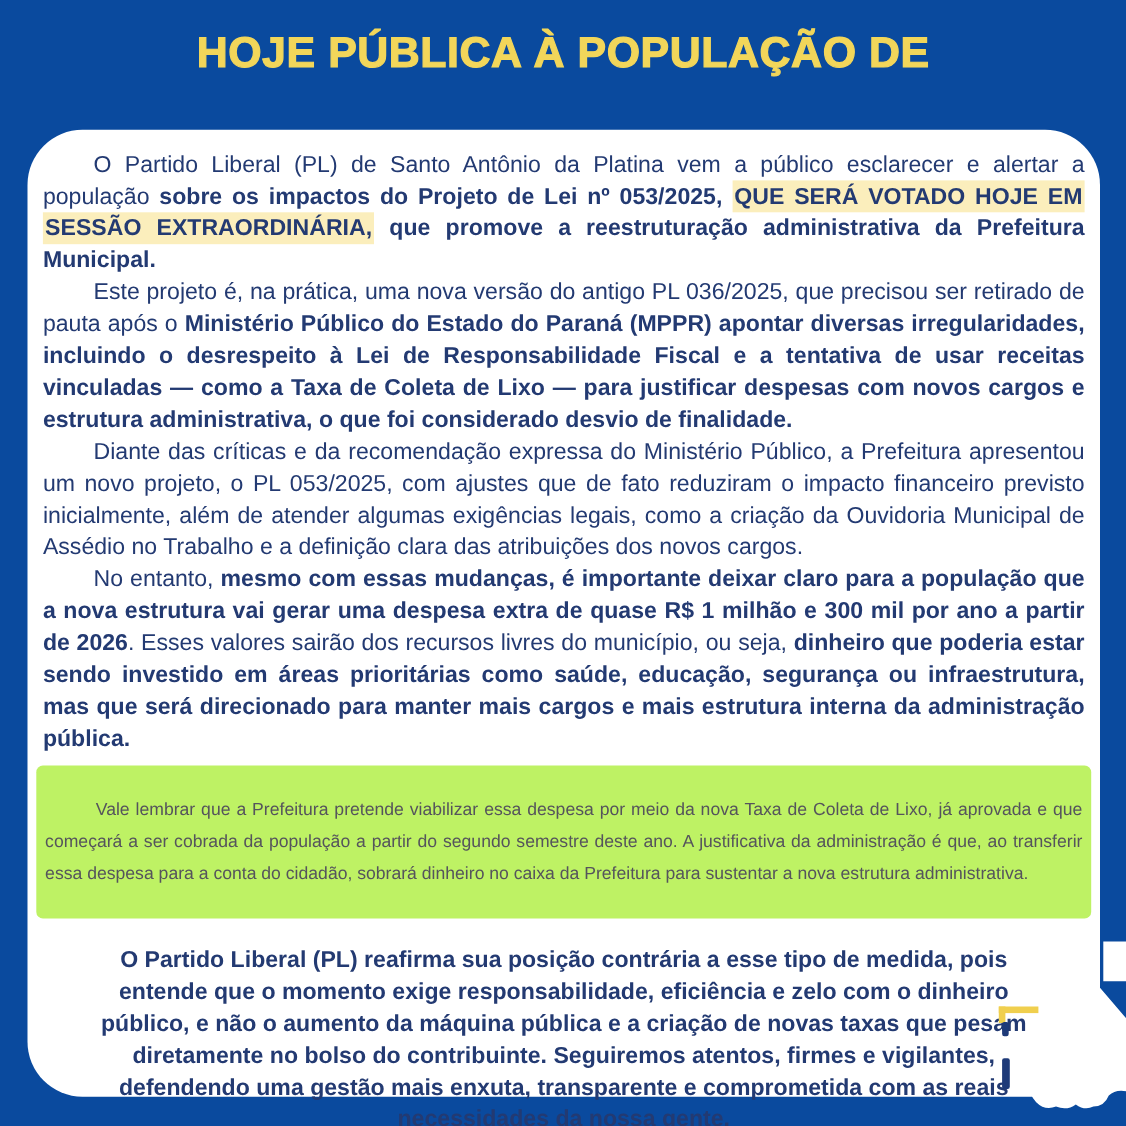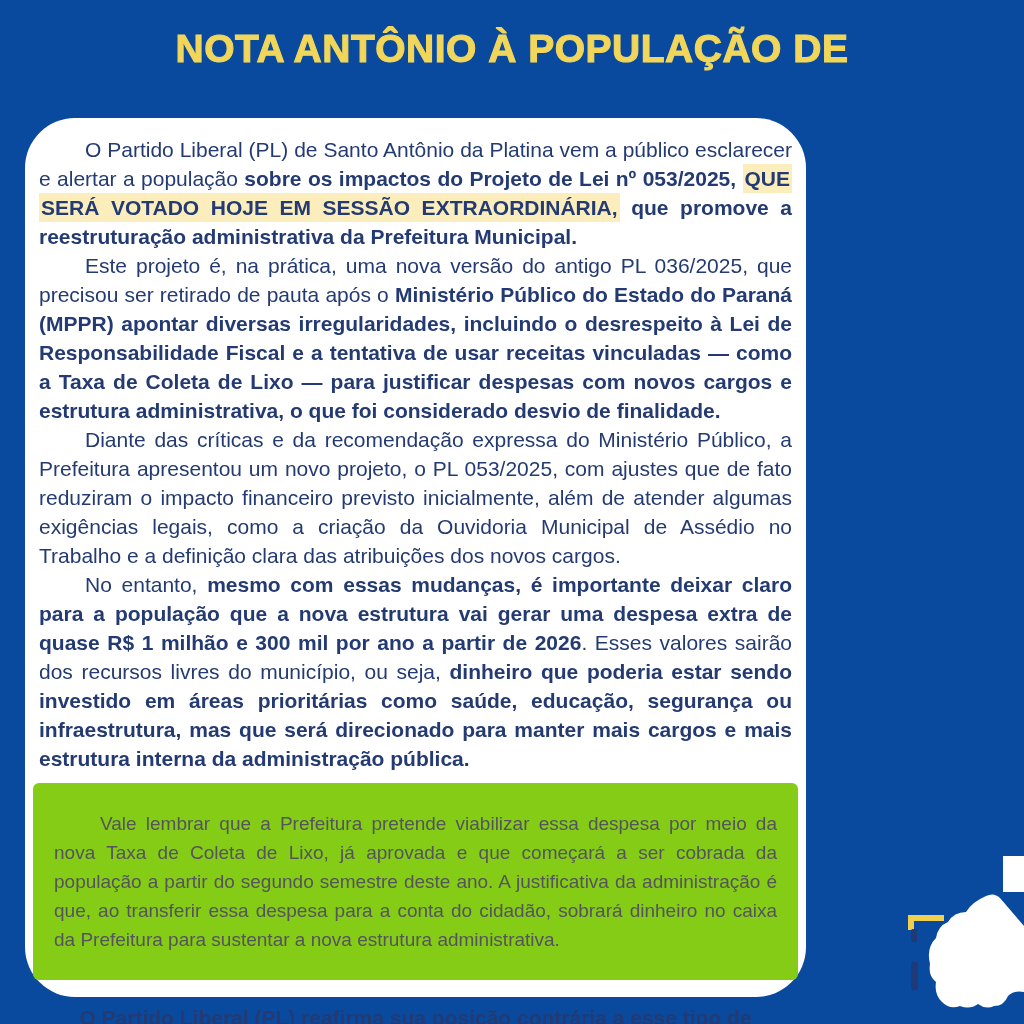--- a/index.html
+++ b/index.html
@@ -18,21 +18,21 @@
     color: #f2d65a;
     font-size: 39px;
     line-height: 38px;
     font-weight: bold;
     letter-spacing: 0.5px;
     -webkit-text-stroke: 1.1px #f2d65a;
   }
   .card {
     position: absolute;
     left: 25px; top: 118px;
-    width: 781px; height: 879px;
+    width: 975px; height: 879px;
     background: #ffffff;
     border-radius: 50px;
     padding: 17px 14px 20px 14px;
     z-index: 1;
   }
   .doc {
     color: #233a72;
     font-size: 21px;
     line-height: 29px;
   }
@@ -43,25 +43,25 @@
   }
   .doc .b { font-weight: bold; }
   .doc .hl {
     background: #fbeebc;
     padding: 3px 2px;
     -webkit-box-decoration-break: clone;
     box-decoration-break: clone;
   }
   .note-box {
     margin: 10px -6px 0 -6px;
-    background: #84cc16;
+    background: #bef264;
     border-radius: 6px;
-    padding: 26px 21px;
+    padding: 26px 8px;
     color: #55545c;
-    font-size: 19px;
+    font-size: 16px;
     line-height: 29px;
     text-align: justify;
     text-indent: 46px;
   }
   .closing {
     margin-top: 23px;
     padding: 0 36px;
     text-align: center;
     font-weight: bold;
     font-size: 21px;
@@ -103,21 +103,21 @@
     width: 7px; height: 28px;
     background: #1e3a78;
     border-radius: 2px;
     z-index: 3;
   }
 </style>
 </head>
 <body>
 
 <header class="page-title">
-  <div>NOTA ANTÔNIO À POPULAÇÃO DE</div>
+  <div>HOJE PÚBLICA À POPULAÇÃO DE</div>
 </header>
 
 <main class="card">
   <div class="doc">
     <p class="body-par"><span>O Partido Liberal (PL) de Santo Antônio da Platina vem a público esclarecer e alertar a população </span><span class="b">sobre os impactos do Projeto de Lei nº 053/2025, </span><span class="b hl">QUE SERÁ VOTADO HOJE EM SESSÃO EXTRAORDINÁRIA,</span><span class="b"> que promove a reestruturação administrativa da Prefeitura Municipal.</span></p>
     <p class="body-par"><span>Este projeto é, na prática, uma nova versão do antigo PL 036/2025, que precisou ser retirado de pauta após o </span><span class="b">Ministério Público do Estado do Paraná (MPPR) apontar diversas irregularidades, incluindo o desrespeito à Lei de Responsabilidade Fiscal e a tentativa de usar receitas vinculadas — como a Taxa de Coleta de Lixo — para justificar despesas com novos cargos e estrutura administrativa, o que foi considerado desvio de finalidade.</span></p>
     <p class="body-par"><span>Diante das críticas e da recomendação expressa do Ministério Público, a Prefeitura apresentou um novo projeto, o PL 053/2025, com ajustes que de fato reduziram o impacto financeiro previsto inicialmente, além de atender algumas exigências legais, como a criação da Ouvidoria Municipal de Assédio no Trabalho e a definição clara das atribuições dos novos cargos.</span></p>
     <p class="body-par"><span>No entanto, </span><span class="b">mesmo com essas mudanças, é importante deixar claro para a população que a nova estrutura vai gerar uma despesa extra de quase R$ 1 milhão e 300 mil por ano a partir de 2026</span><span>. Esses valores sairão dos recursos livres do município, ou seja, </span><span class="b">dinheiro que poderia estar sendo investido em áreas prioritárias como saúde, educação, segurança ou infraestrutura, mas que será direcionado para manter mais cargos e mais estrutura interna da administração pública.</span></p>
     <div class="note-box">
       <p><span>Vale lembrar que a Prefeitura pretende viabilizar essa despesa por meio da nova Taxa de Coleta de Lixo, já aprovada e que começará a ser cobrada da população a partir do segundo semestre deste ano. A justificativa da administração é que, ao transferir essa despesa para a conta do cidadão, sobrará dinheiro no caixa da Prefeitura para sustentar a nova estrutura administrativa.</span></p>

